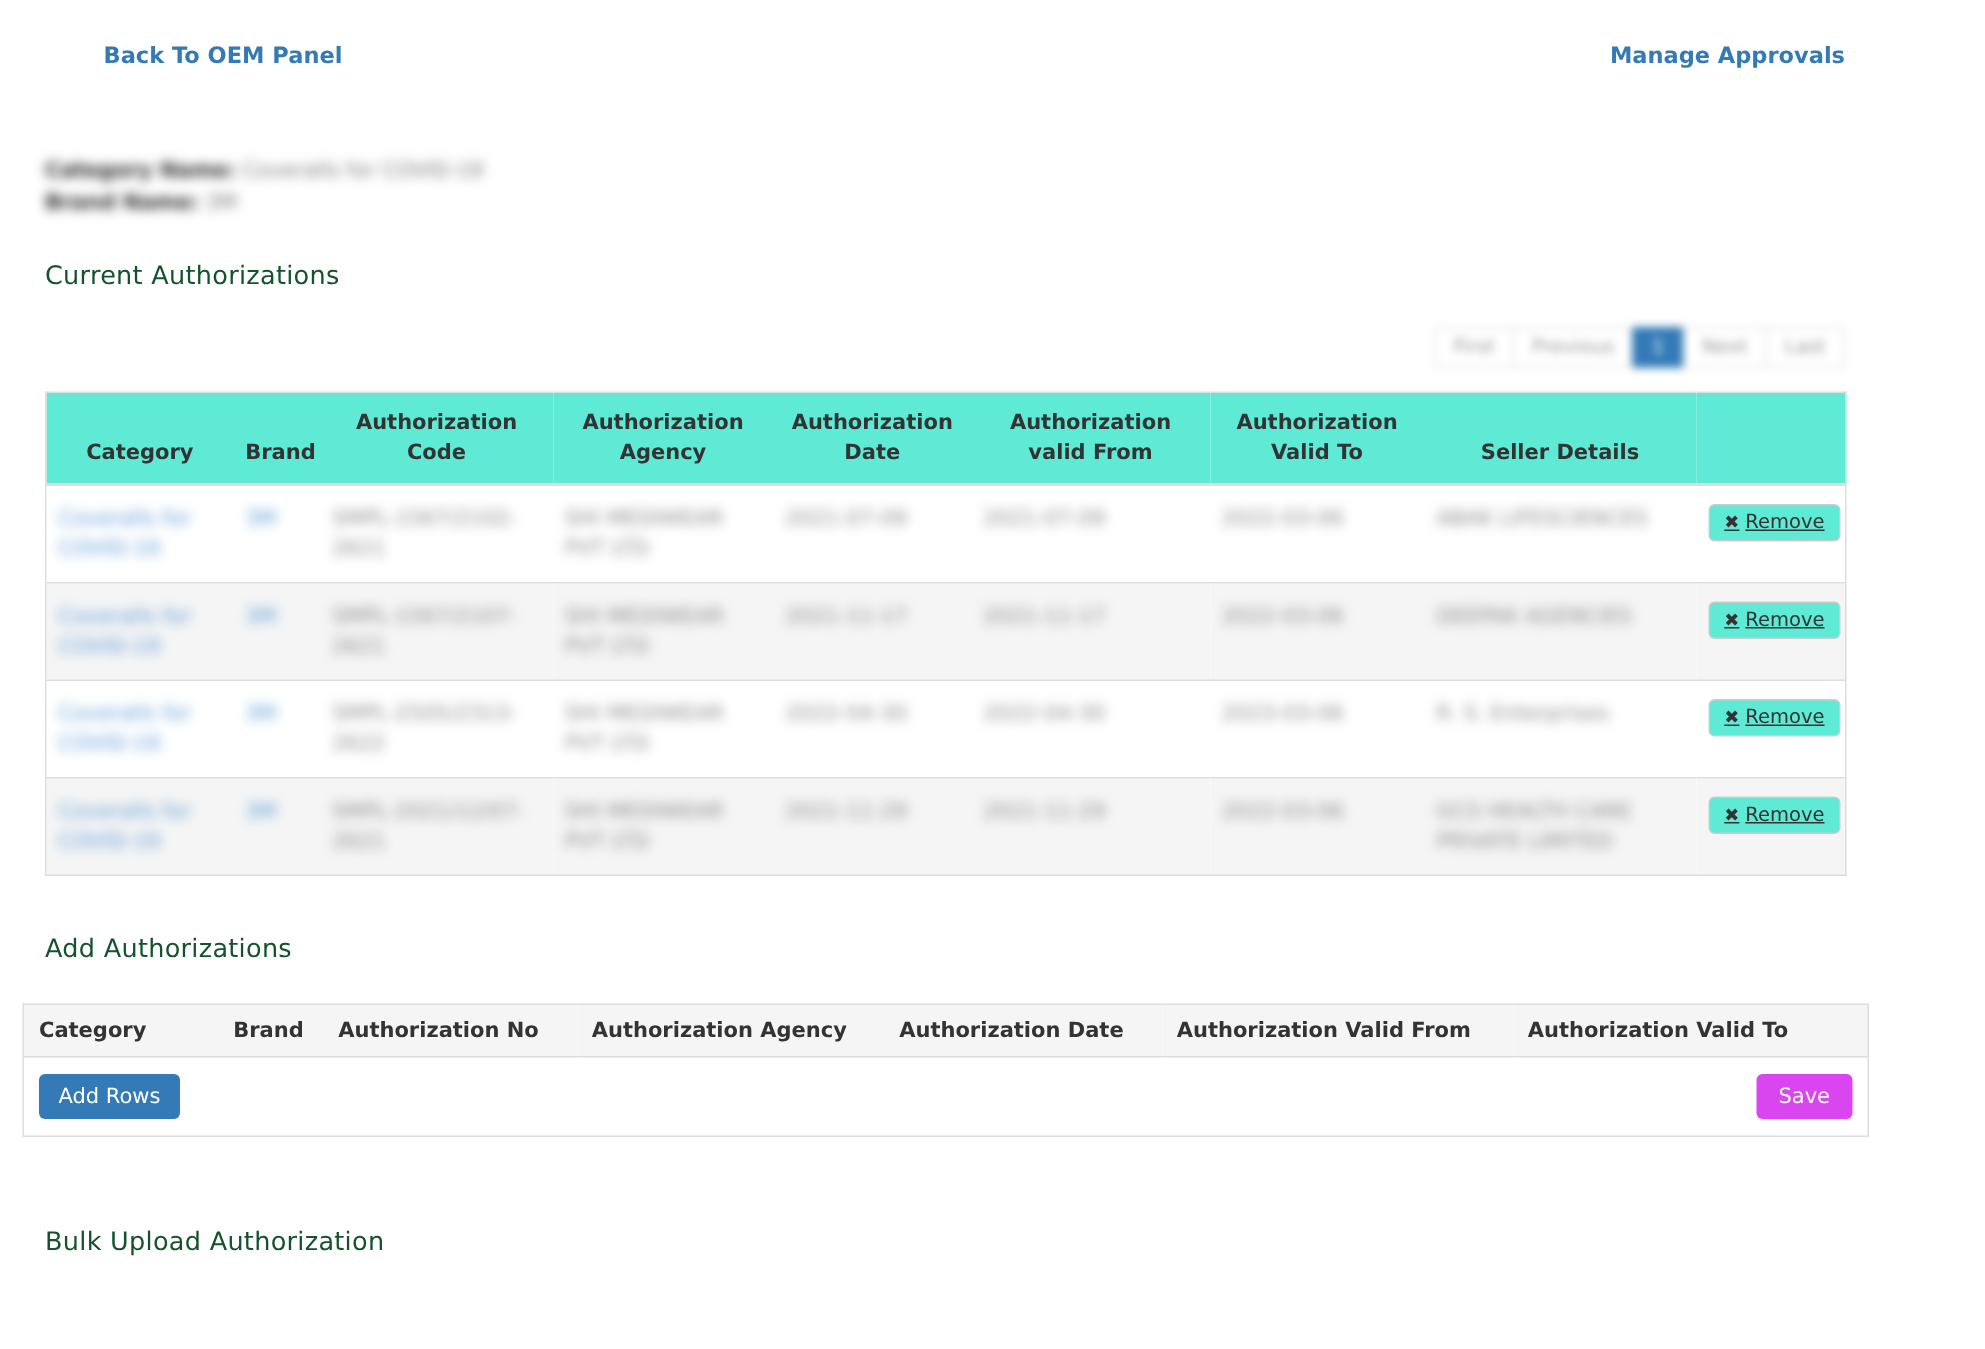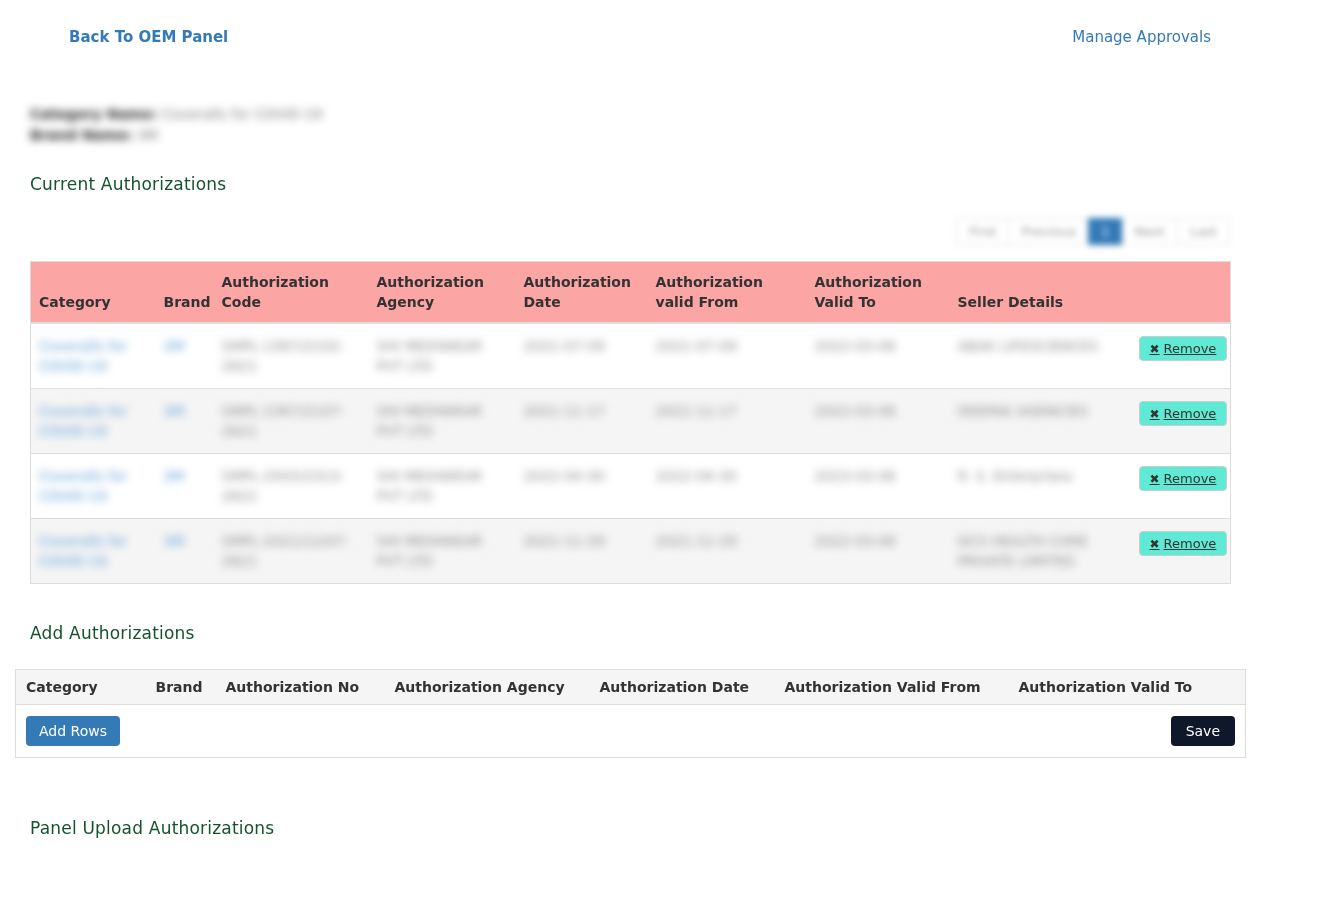--- a/index.html
+++ b/index.html
@@ -11,22 +11,22 @@
   }
   a { text-decoration: none; }
 
   
   .topbar { position: relative; height: 90px; }
   .back-link {
     position: absolute; left: 45px; top: 28px;
     color: #337ab7; font-weight: bold; font-size: 15px; cursor: pointer; margin-left: 24px;
   }
   .manage-link {
-    position: absolute; right: 112px; top: 28px;
-    color: #337ab7; font-weight: normal; font-size: 15px; cursor: pointer;
+    position: absolute; right: 93px; top: 28px;
+    color: #337ab7; font-weight: bold; font-size: 15px; cursor: pointer;
   }
   .page-title {
     position: absolute; left: 0; top: 46px; width: 1258px;
     text-align: center; font-size: 24px; font-weight: 400; color: #333;
   }
 
   
   .meta { margin: 14px 0 0 30px; line-height: 21px; }
   .meta .label { font-weight: bold; color: #222; }
   .meta .value { color: #777; }
@@ -49,21 +49,21 @@
   .pagination li.active {
     background: #337ab7; border-color: #337ab7; color: #fff; min-width: 26px;
   }
 
   
   table.auth-table {
     width: 1200px; margin-left: 30px; border-collapse: collapse;
     table-layout: fixed; border: 1px solid #ddd; font-size: 14px;
   }
   table.auth-table th {
-    background: #fca5a5; font-weight: bold; color: #333; text-align: left;
+    background: #5eead4; font-weight: bold; color: #333; text-align: center;
     vertical-align: bottom; padding: 10px 8px; line-height: 20px;
     border-bottom: 2px solid #ddd;
   }
   table.auth-table td {
     padding: 12px 8px; vertical-align: top; line-height: 20px;
     border-top: 1px solid #ddd;
   }
   table.auth-table tbody tr:nth-child(even) { background: #f5f5f5; }
   td .cell-text { color: #8a8a8a; }
   td a.cat-link, td a.brand-link { color: #5b9bd5; cursor: pointer; }
@@ -85,21 +85,21 @@
     padding: 9px 10px; border-bottom: 1px solid #ddd;
   }
   table.add-table td.controls-cell { padding: 9px 10px; height: 53px; }
   .controls-row { display: flex; justify-content: space-between; align-items: flex-end; }
 
   .btn {
     display: inline-block; border: none; border-radius: 4px; cursor: pointer;
     font-size: 14px; padding: 7px 13px; color: #fff; background: #337ab7;
     font-family: "DejaVu Sans", "Liberation Sans", sans-serif;
   }
-  .btn-save { background: #0f172a; padding: 7px 15px; }
+  .btn-save { background: #d946ef; padding: 7px 15px; }
 </style>
 </head>
 <body>
 
 <div class="topbar">
   <a class="back-link">Back To OEM Panel</a>
   <a class="manage-link">Manage Approvals</a>
 </div>
 
 <div class="meta blur">
@@ -226,13 +226,13 @@
       <td class="controls-cell" colspan="7">
         <div class="controls-row">
           <button class="btn">Add Rows</button>
           <button class="btn btn-save">Save</button>
         </div>
       </td>
     </tr>
   </tbody>
 </table>
 
-<h2 class="section-heading" style="margin-top:60px">Panel Upload Authorizations</h2>
+<h2 class="section-heading" style="margin-top:60px">Bulk Upload Authorization</h2>
 
 </body></html>

